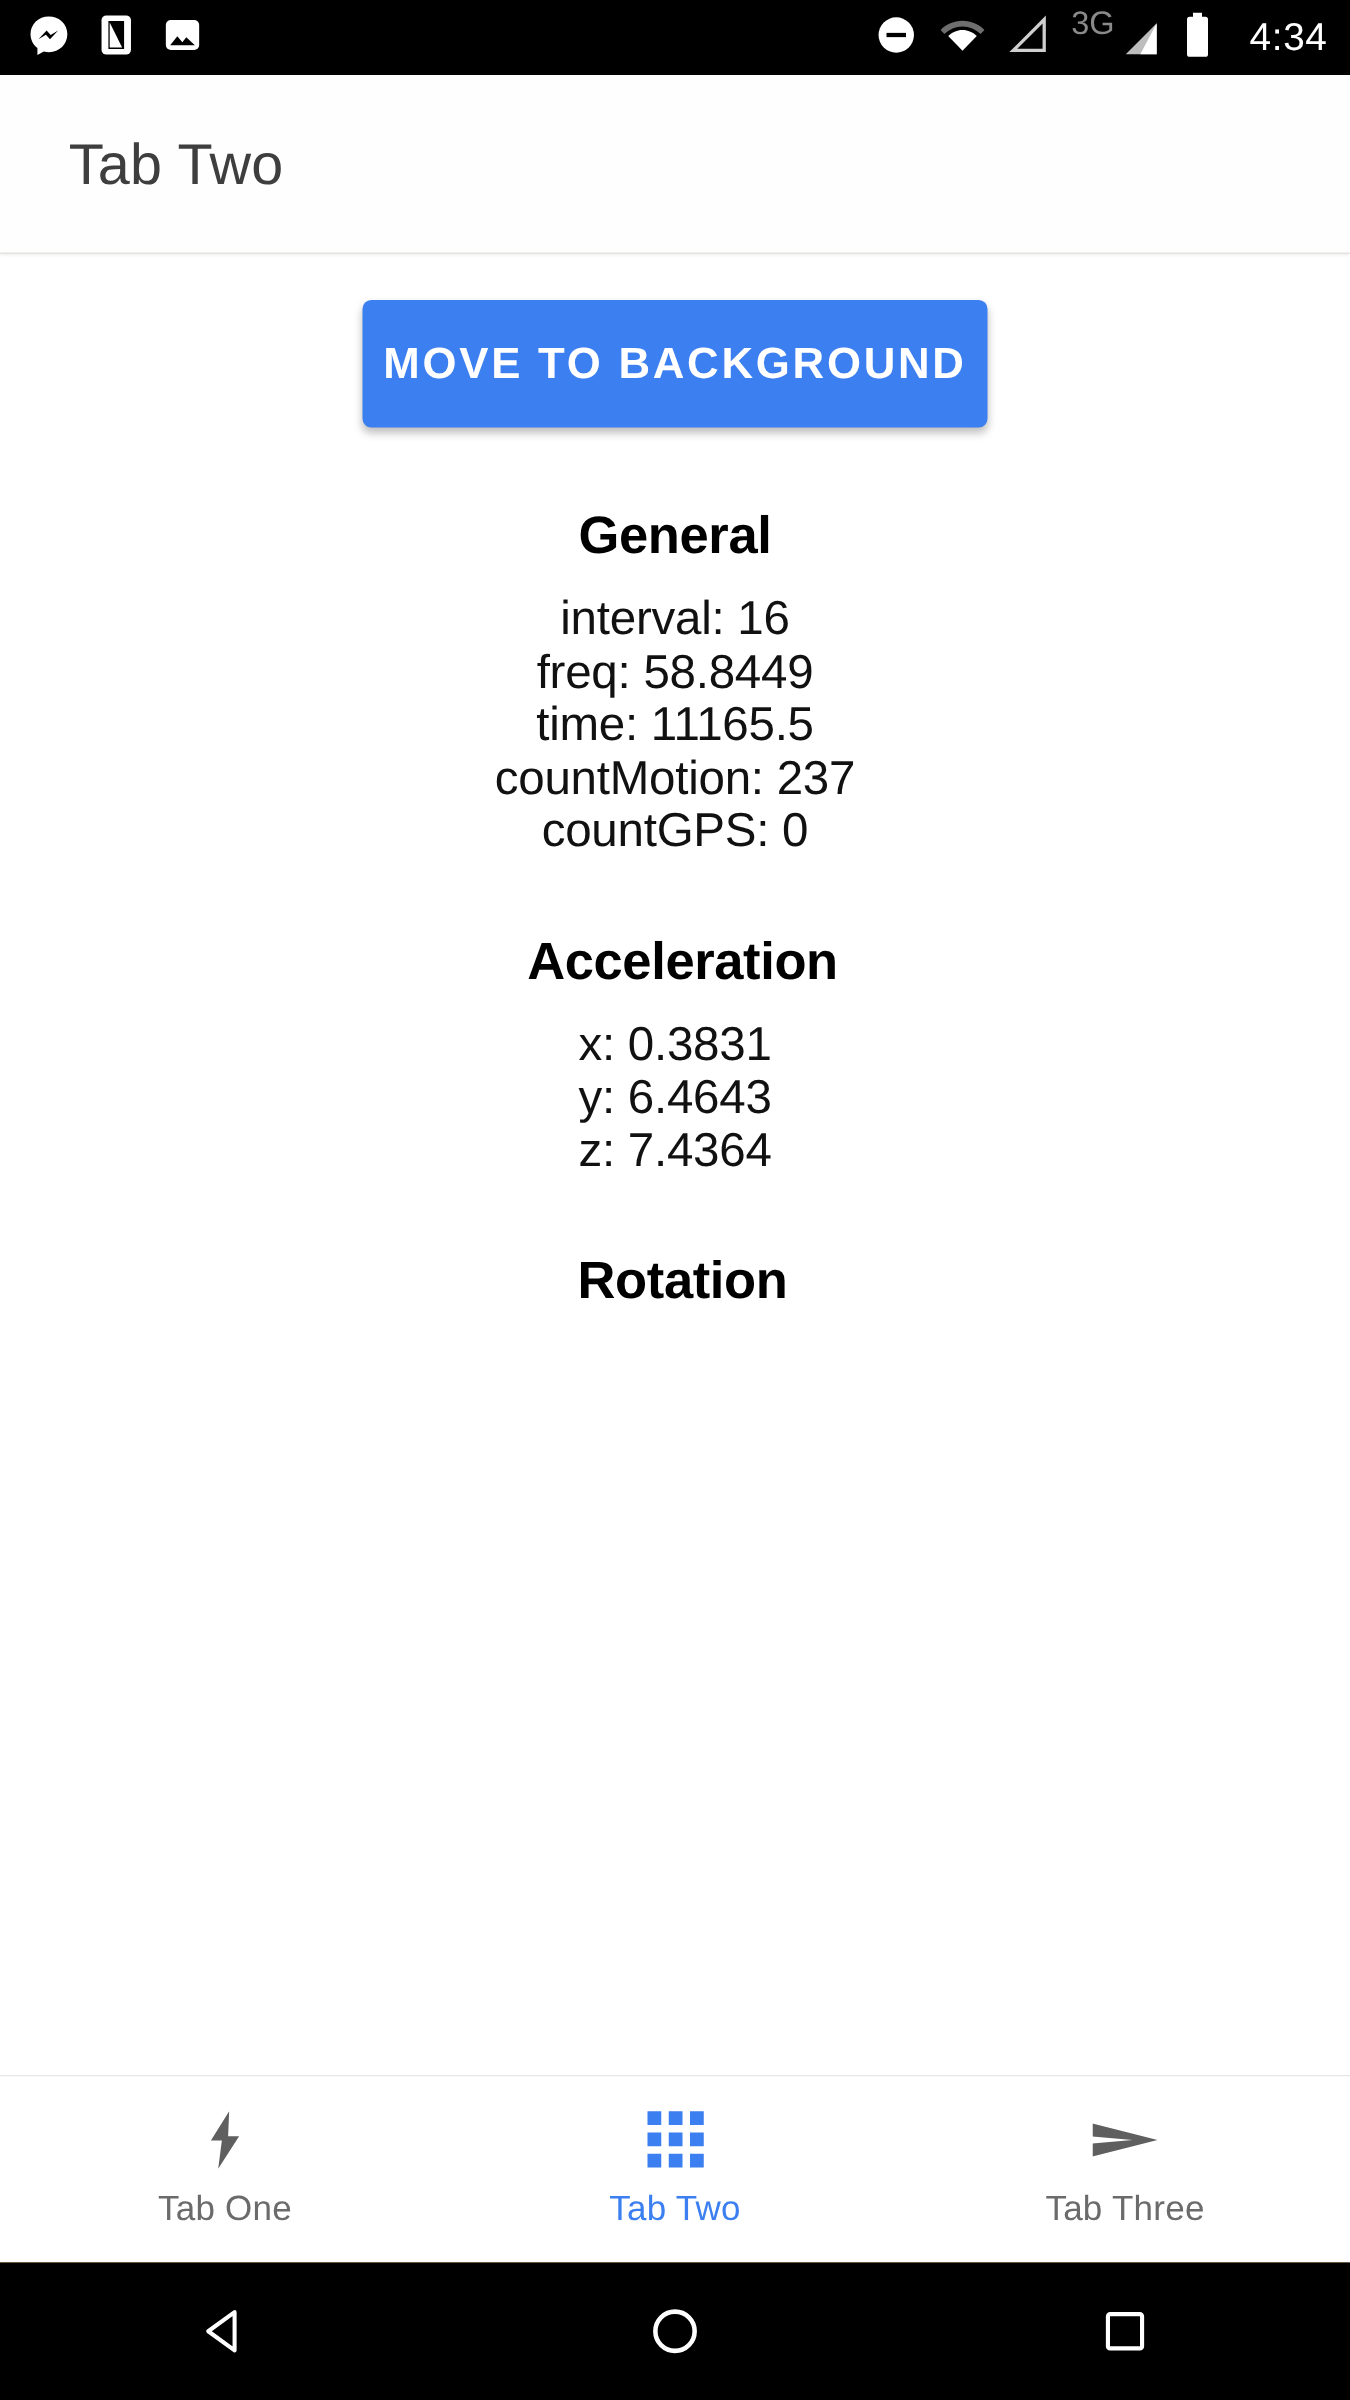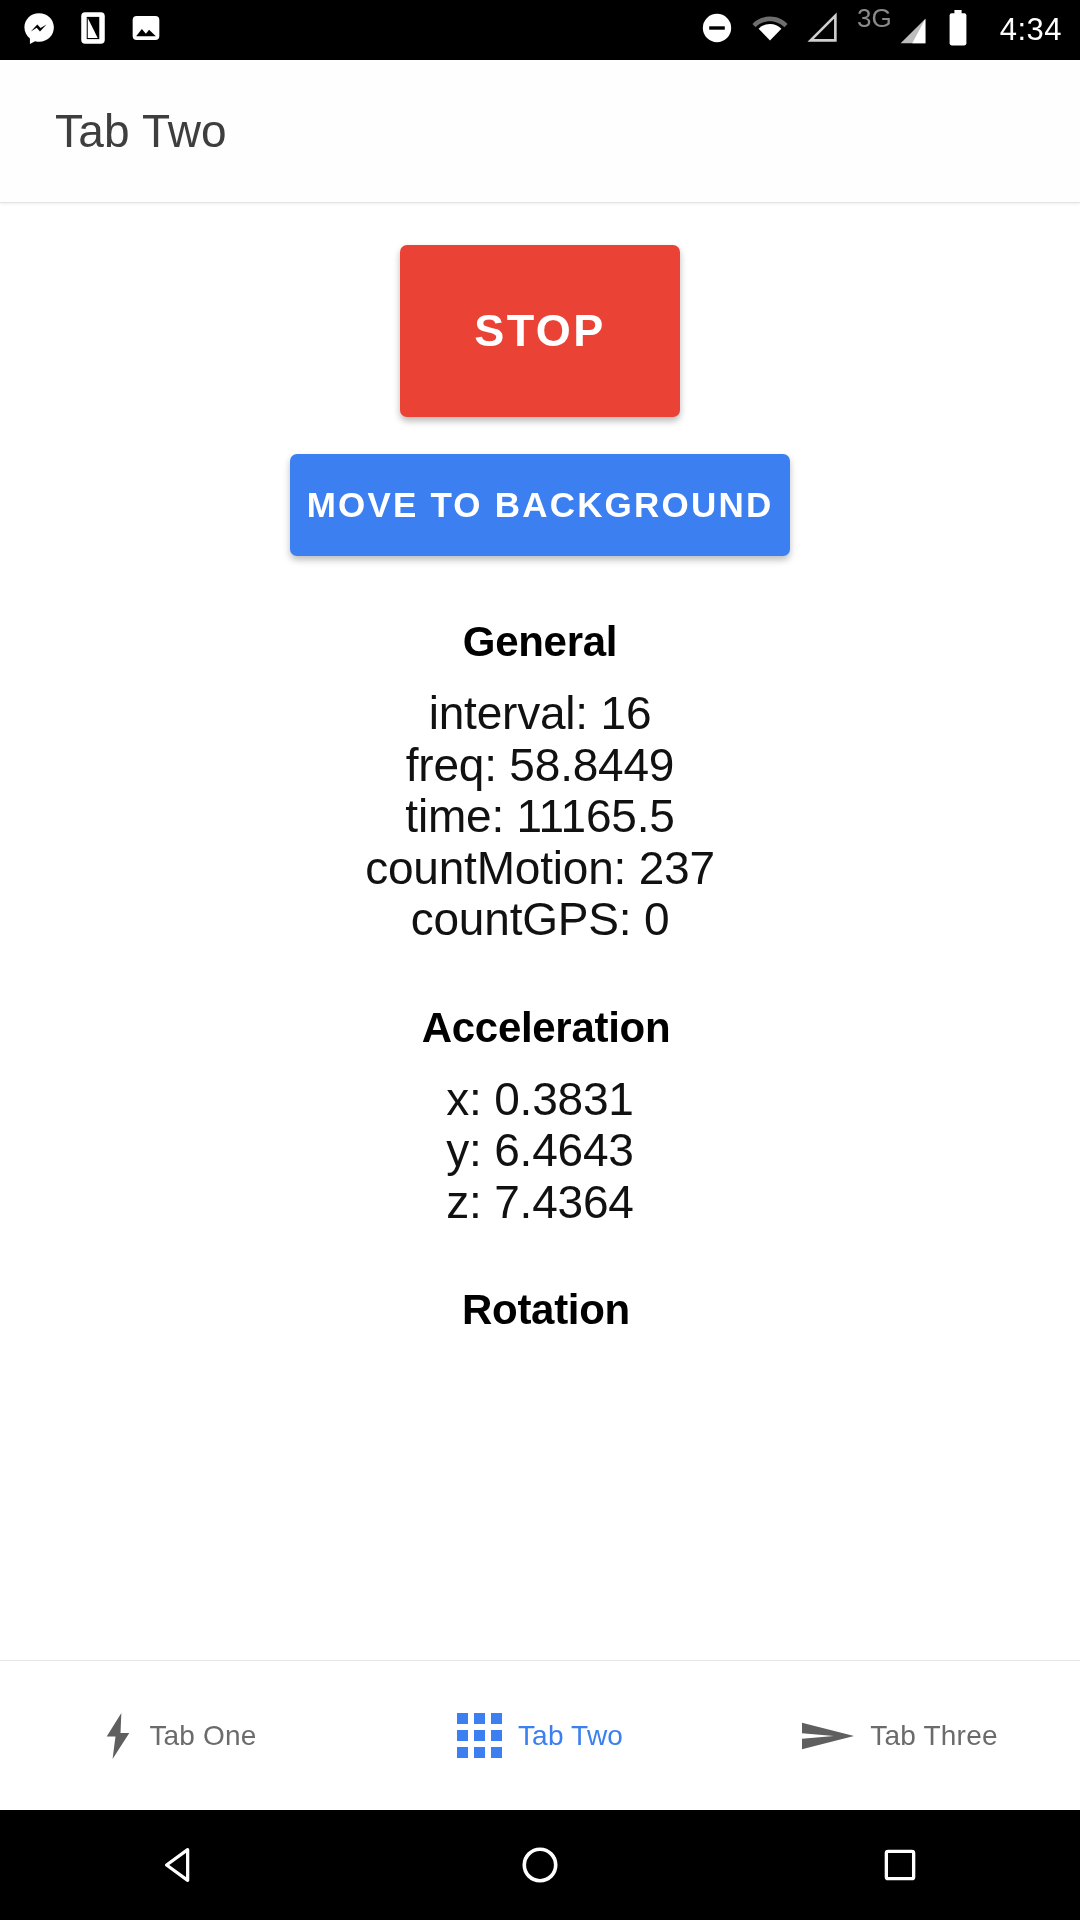--- a/index.html
+++ b/index.html
@@ -53,32 +53,32 @@
     box-shadow:0 4px 7px rgba(0,0,0,.26);
   }
 
   .section-title{
     font-size:42px; font-weight:700; color:#000;
     margin-top:62px; letter-spacing:-.3px;
   }
   .section-title.tight{ margin-top:58px;margin-left:12px; }
   .kv-list{ margin-top:22px; }
   .kv{
-    font-size:46px; color:#111; line-height:1.12;
+    font-size:38px; color:#111; line-height:1.12;
     font-weight:400; letter-spacing:-.2px;
   }
 
   
   .tabbar{
     flex:0 0 150px; background:#fff;
     border-top:1px solid #e6e6e6;
     display:flex; align-items:stretch;
   }
   .tab{
-    flex:1; display:flex; flex-direction:row;
+    flex:1; display:flex; flex-direction:column;
     align-items:center; justify-content:center; gap:16px;
     cursor:pointer;
   }
   .tab-label{ font-size:28px; color:#6b6b6b; letter-spacing:.2px; }
   .tab.active .tab-label{ color:#3b7ff0; }
   .tab-ico{ height:46px; display:flex; align-items:center; justify-content:center; }
 
   
   .grid-ico{ display:grid; grid-template-columns:repeat(3,11px); gap:6px; }
   .grid-ico i{ display:block; width:11px; height:11px; background:#3b7ff0; }
@@ -151,23 +151,20 @@
       <span class="sb-clock">4:34</span>
     </div>
   </div>
 
   <div class="appbar">
     <div class="appbar-title">Tab Two</div>
   </div>
 
   <div class="content">
 
-    <div class="btn-wrap">
-      <button class="btn btn-stop">STOP</button>
-    </div>
 
     <div class="btn-wrap">
       <button class="btn btn-bg">MOVE TO BACKGROUND</button>
     </div>
 
     <div class="section-title">General</div>
     <div class="kv-list">
       <div class="kv">interval: 16</div>
       <div class="kv">freq: 58.8449</div>
       <div class="kv">time: 11165.5</div>

